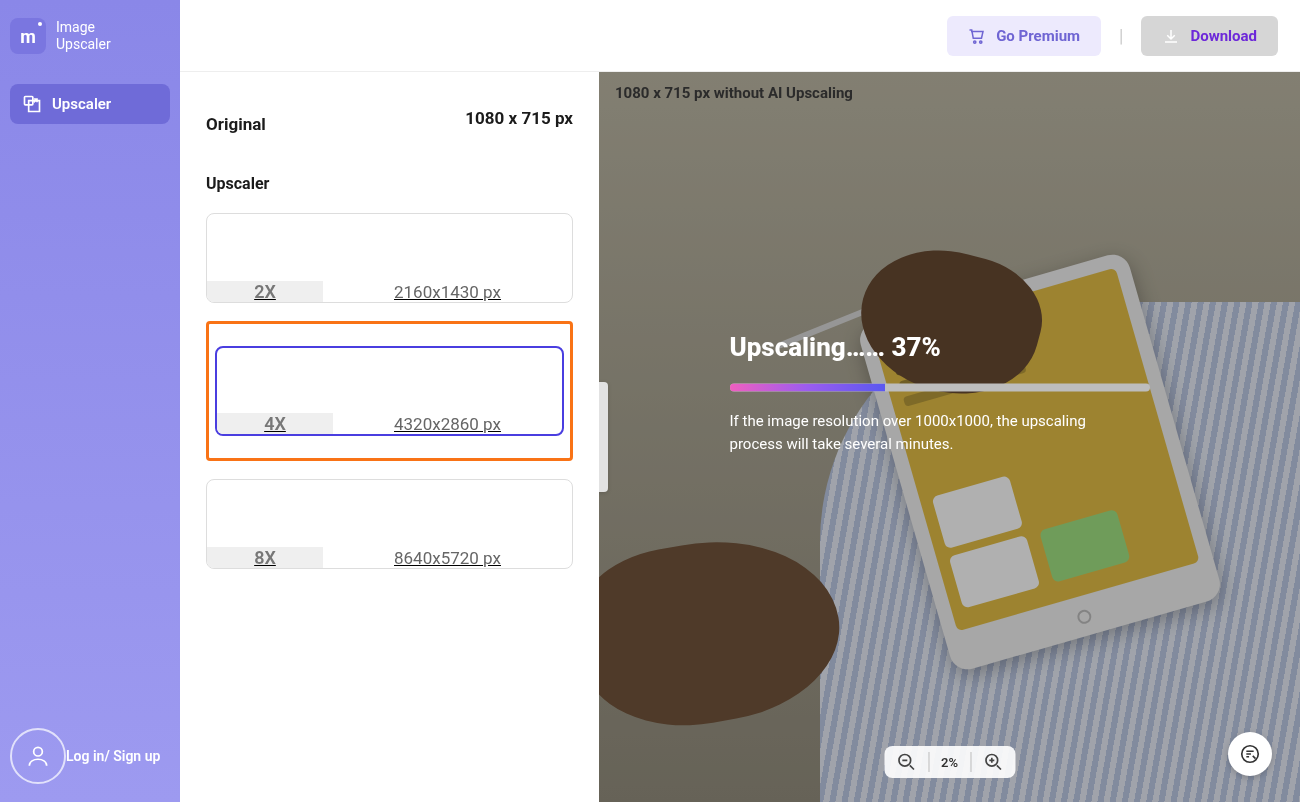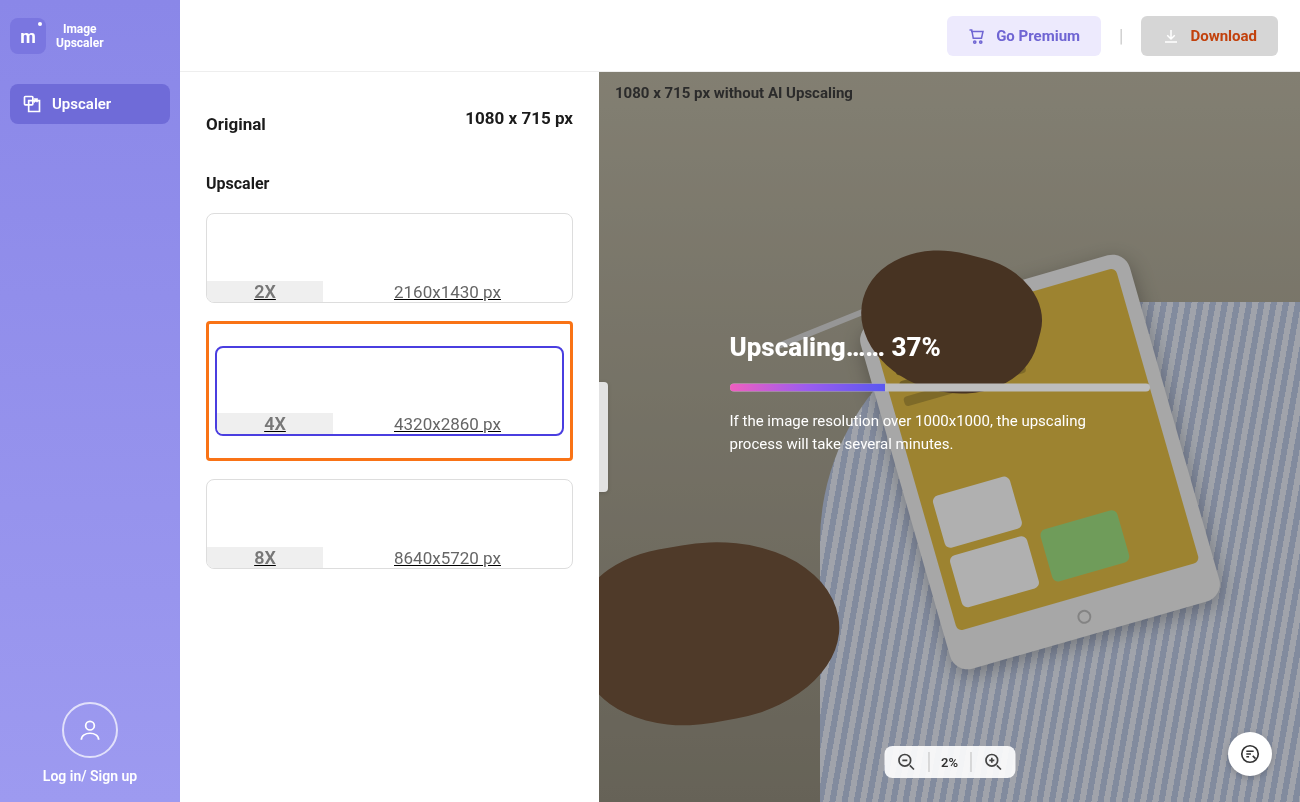--- a/index.html
+++ b/index.html
@@ -4,34 +4,34 @@
 <style>
 * { box-sizing: border-box; margin: 0; padding: 0; font-family: -apple-system, BlinkMacSystemFont, "Segoe UI", Roboto, sans-serif; }
 html, body { width: 1300px; height: 802px; overflow: hidden; }
 
 .app { display: flex; width: 100%; height: 100%; }
 
 .sidebar { width: 180px; background: linear-gradient(180deg, #8a87e8 0%, #9d9af0 100%); display: flex; flex-direction: column; padding: 18px 10px; }
 .logo-row { display: flex; align-items: center; gap: 10px; margin-bottom: 30px; }
 .logo-badge { width: 36px; height: 36px; background: #7a76e0; border-radius: 8px; display:flex; align-items:center; justify-content:center; color:#fff; font-weight:700; font-size:18px; position:relative; }
 .logo-badge::after { content:""; position:absolute; top:4px; right:4px; width:4px; height:4px; background:#fff; border-radius:50%; }
-.logo-text { color:#fff; font-size:12px; line-height:1.2; font-weight:700;text-align:center; }
+.logo-text { color:#fff; font-size:14px; line-height:1.2; font-weight:400; }
 .nav-item { display:flex; align-items:center; gap:10px; background:#6f6bd8; color:#fff; padding:10px 12px; border-radius:8px; font-weight:600; font-size:15px; }
 .nav-icon { width:20px; height:20px; }
 .sidebar-spacer { flex:1; }
-.user-block { display:flex; flex-direction:column; align-items:center; gap:10px; color:#fff; }
+.user-block { display:flex; flex-direction:row; align-items:center; color:#fff; }
 .avatar-circle { width:56px; height:56px; border:2px solid rgba(255,255,255,0.7); border-radius:50%; display:flex; align-items:center; justify-content:center; }
 .login-link { font-size:14px; font-weight:600; color:#fff; }
 
 .main { flex:1; display:flex; flex-direction:column; }
 .topbar { height:72px; background:#fff; display:flex; align-items:center; justify-content:flex-end; padding:0 22px; gap:18px; border-bottom:1px solid #eee; }
 .btn { display:inline-flex; align-items:center; gap:10px; height:40px; padding:0 20px; border-radius:6px; font-weight:700; font-size:15px; border:1px solid transparent; cursor:pointer; }
 .btn.premium { background:#edeafd; color:#6f65d3; }
 .btn.outline { background:#fff; border-color:#d6d6d6; color:#444; }
-.btn.disabled { background:#d6d6d6; color:#c2410c; cursor:default; }
+.btn.disabled { background:#d6d6d6; color:#6d28d9; cursor:default; }
 .topbar-sep { color:#ccc; font-size:18px; }
 
 .content { flex:1; display:flex; overflow:hidden; }
 .options { width:419px; background:#fff; padding:30px 26px; }
 .opt-row { display:flex; justify-content:space-between; align-items:center; margin-bottom:40px; }
 .opt-label { font-size:17px; font-weight:700; color:#1b1b1b;margin-top:12px; }
 .opt-value { font-size:17px; font-weight:700; color:#1b1b1b; }
 .section-title { font-size:16px; font-weight:700; color:#1b1b1b; margin-bottom:20px; }
 
 .scale-option { display:flex; align-items:flex-end; border:1px solid #ddd; border-radius:8px; overflow:hidden; height:90px; margin-bottom:18px; cursor:pointer;text-decoration:underline; }

